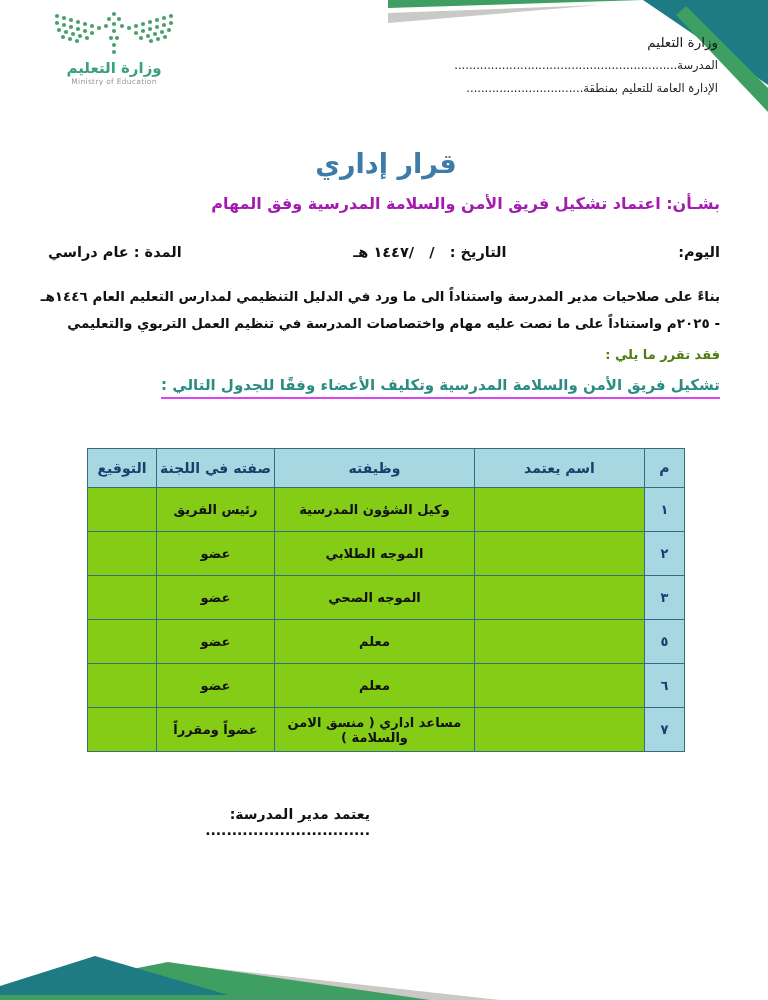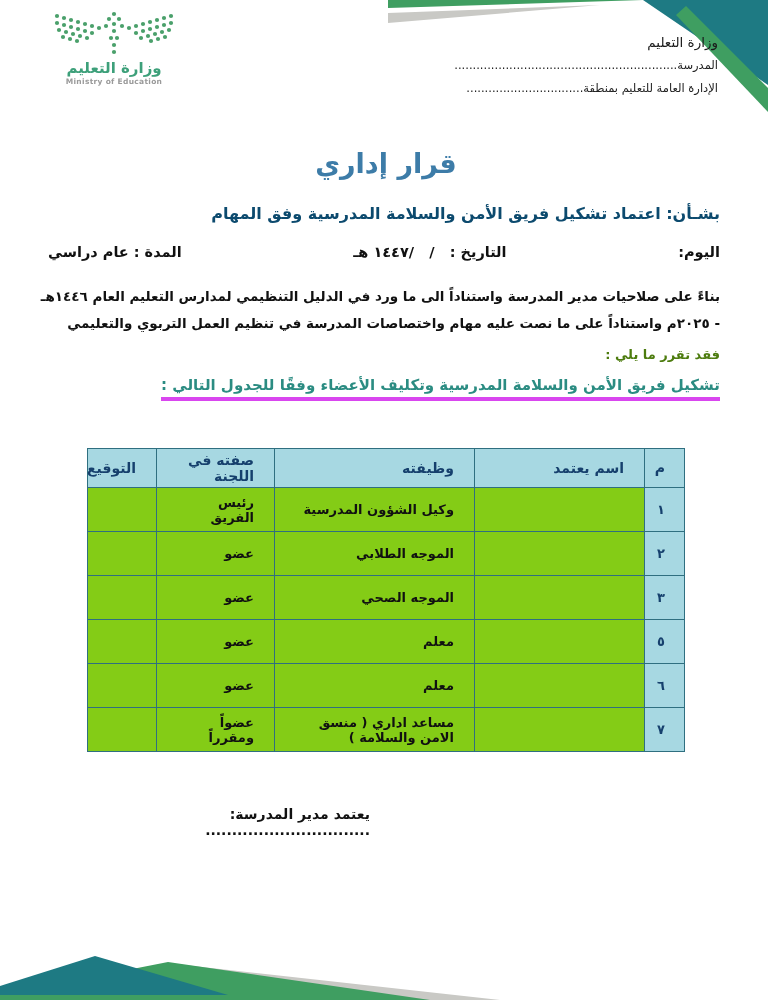--- a/index.html
+++ b/index.html
@@ -6,46 +6,46 @@
   .page{
     position:relative;width:768px;height:1000px;overflow:hidden;background:#ffffff;
     font-family:"DejaVu Sans",sans-serif;
   }
   
   .ribbon-top{position:absolute;top:0;right:0;width:380px;height:130px;}
   .ribbon-bottom{position:absolute;bottom:0;left:0;width:520px;height:74px;}
   
   .logo{position:absolute;top:10px;left:34px;width:160px;text-align:center;}
   .logo-ar{color:#3da07a;font-weight:bold;font-size:15px;direction:rtl;line-height:1.15;}
-  .logo-en{color:#9a9a9a;font-size:7.5px;letter-spacing:.3px;font-weight:bold;}
+  .logo-en{color:#9a9a9a;font-size:7.5px;letter-spacing:.3px;}
   
   .letterhead{position:absolute;top:30px;right:50px;width:360px;direction:rtl;text-align:right;color:#1a1a1a;}
   .lh-line{font-size:13.5px;line-height:24px;font-weight:500;}
   .lh-line.small{font-size:11.5px;line-height:23px;color:#222;}
   
   .title{position:absolute;top:146px;left:0;width:100%;text-align:center;margin:2px;
          font-size:27px;font-weight:bold;color:#3d7ca8;direction:rtl;}
-  .subject{position:absolute;top:204px;right:48px;direction:rtl;text-align:right;
-           font-size:16px;font-weight:bold;color:#0c4a6e;margin-left:35px;}
+  .subject{position:absolute;top:194px;right:48px;direction:rtl;text-align:right;
+           font-size:16px;font-weight:bold;color:#a21caf;margin-left:35px;}
   
   .meta{position:absolute;top:244px;right:48px;left:48px;direction:rtl;display:flex;
         justify-content:space-between;font-size:14.5px;font-weight:bold;color:#111;}
   
   .paragraph{position:absolute;top:283px;right:48px;left:40px;direction:rtl;text-align:right;
              font-size:13.5px;font-weight:bold;color:#111;line-height:27px;}
   .decision{position:absolute;top:347px;right:48px;direction:rtl;
             font-size:13px;font-weight:bold;color:#4d7c0f;}
   .table-intro{position:absolute;top:375px;right:48px;direction:rtl;}
   .table-intro span{display:inline-block;font-size:15px;font-weight:bold;color:#2b8c82;
-                    border-bottom:4px solid #d946ef;padding-bottom:3px;}
+                    border-bottom:2px solid #d946ef;padding-bottom:3px;}
   
   .committee{position:absolute;top:448px;right:83px;width:597px;border-collapse:collapse;
              direction:rtl;table-layout:fixed;}
-  .committee th,.committee td{border:1px solid #2f6f80;text-align:right;vertical-align:middle;
-             font-size:13px;font-weight:bold;color:#111;padding:0 20px;margin-top:26px;}
+  .committee th,.committee td{border:1px solid #2f6f80;text-align:center;vertical-align:middle;
+             font-size:13px;font-weight:bold;color:#111;padding:0 1px;margin-top:26px;}
   .committee th{height:38px;background:#a7d8e2;color:#16406d;font-size:14px;}
   .committee td{height:43px;background:#84cc16;}
   .committee td.numcell{background:#a7d8e2;color:#16406d;}
   
   .approval{position:absolute;top:806px;left:70px;width:300px;direction:rtl;text-align:right;
             font-size:14px;font-weight:bold;color:#111;}
 </style>
 </head>
 <body>
 

